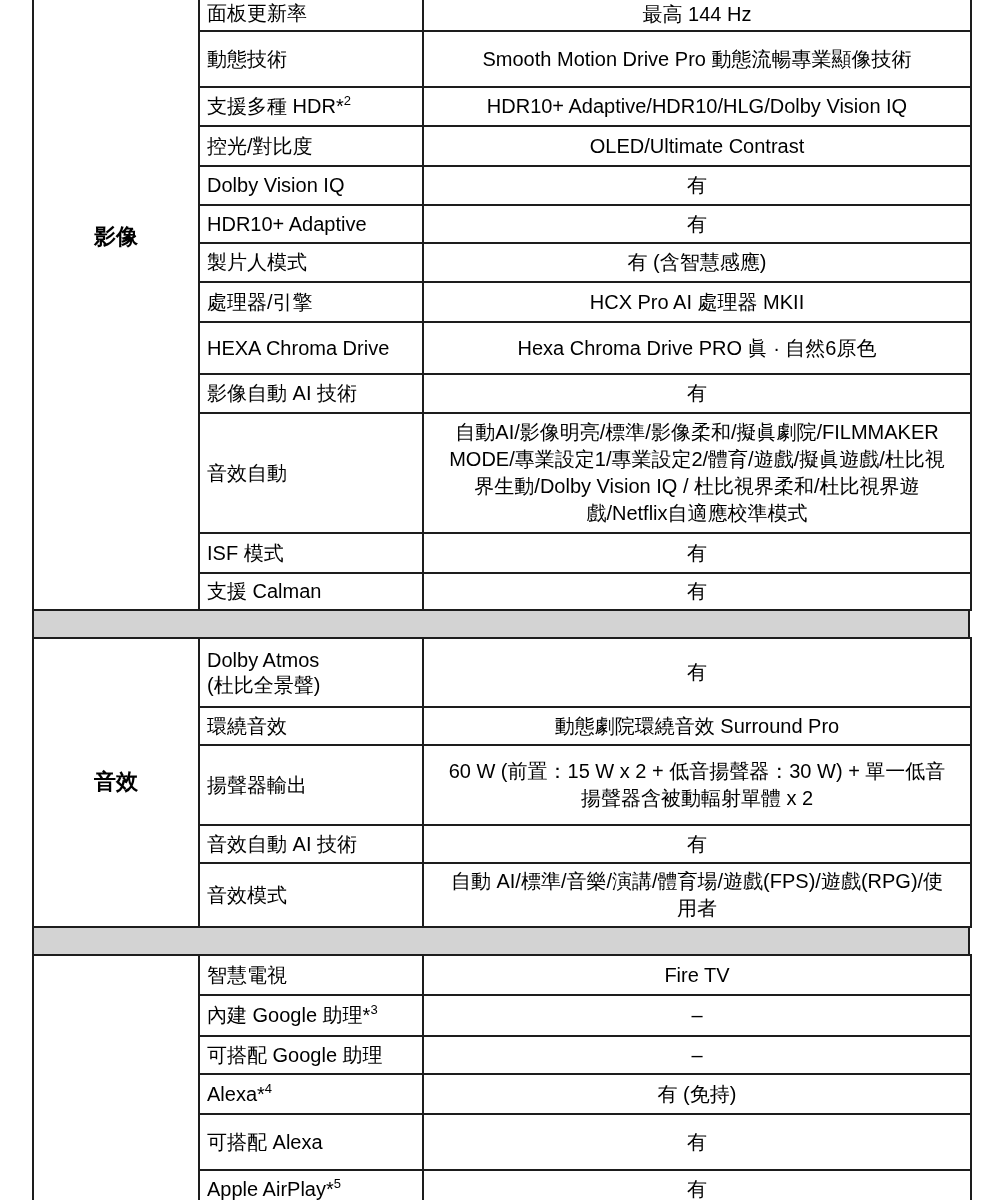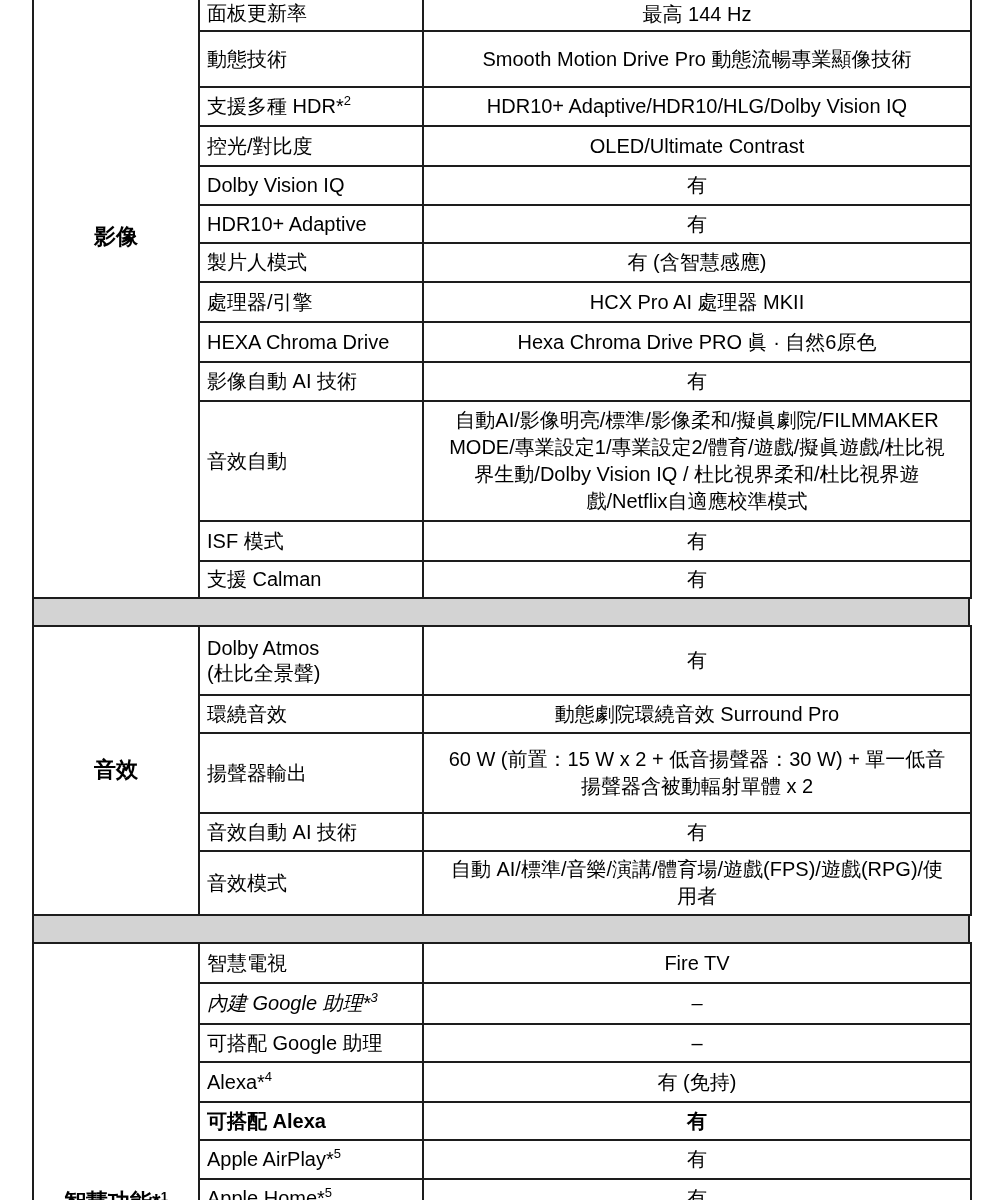--- a/index.html
+++ b/index.html
@@ -94,21 +94,21 @@
   <tr style="height: 39px;">
     <td class="name-cell"><span>製片人模式</span></td>
     <td class="value-cell"><span>有 (含智慧感應)</span></td>
   </tr>
 
   <tr style="height: 40px;">
     <td class="name-cell"><span>處理器/引擎</span></td>
     <td class="value-cell"><span>HCX Pro AI 處理器 MKII</span></td>
   </tr>
 
-  <tr style="height: 40px;">
+  <tr style="height: 52px;">
     <td class="name-cell"><span>HEXA Chroma Drive</span></td>
     <td class="value-cell"><span>Hexa Chroma Drive PRO 眞 · 自然6原色</span></td>
   </tr>
 
   <tr style="height: 39px;">
     <td class="name-cell"><span>影像自動 AI 技術</span></td>
     <td class="value-cell"><span>有</span></td>
   </tr>
 
   <tr style="height: 120px;">
@@ -172,36 +172,36 @@
           <col style="width: 548px;">
         </colgroup>
         <tbody>
   <tr style="height: 40px;">
   <td class="cat-cell" rowspan="8" style="padding-top: 245px;"><span>智慧功能*</span><sup class="sup-mark">1</sup></td>
 
     <td class="name-cell"><span>智慧電視</span></td>
     <td class="value-cell"><span>Fire TV</span></td>
   </tr>
 
-  <tr style="height: 41px; font-style: italic;">
+  <tr style="height: 41px;">
     <td class="name-cell"><span>內建 Google 助理*</span><sup class="sup-mark">3</sup></td>
     <td class="value-cell"><span>–</span></td>
   </tr>
 
   <tr style="height: 38px; border-radius: 13px;">
     <td class="name-cell"><span>可搭配 Google 助理</span></td>
     <td class="value-cell"><span>–</span></td>
   </tr>
 
   <tr style="height: 40px;">
     <td class="name-cell"><span>Alexa*</span><sup class="sup-mark">4</sup></td>
     <td class="value-cell"><span>有 (免持)</span></td>
   </tr>
 
-  <tr style="height: 38px; font-weight: bold;">
+  <tr style="height: 56px;">
     <td class="name-cell"><span>可搭配 Alexa</span></td>
     <td class="value-cell"><span>有</span></td>
   </tr>
 
   <tr style="height: 39px;">
     <td class="name-cell"><span>Apple AirPlay*</span><sup class="sup-mark">5</sup></td>
     <td class="value-cell"><span>有</span></td>
   </tr>
 
   <tr style="height: 39px;">

